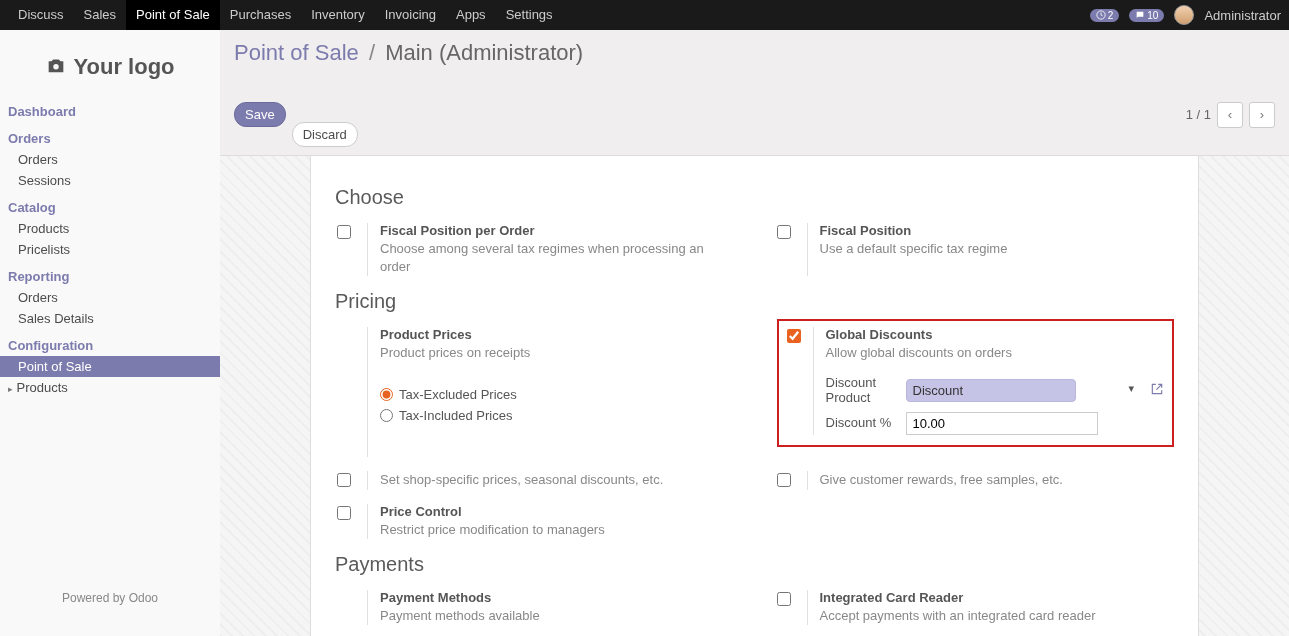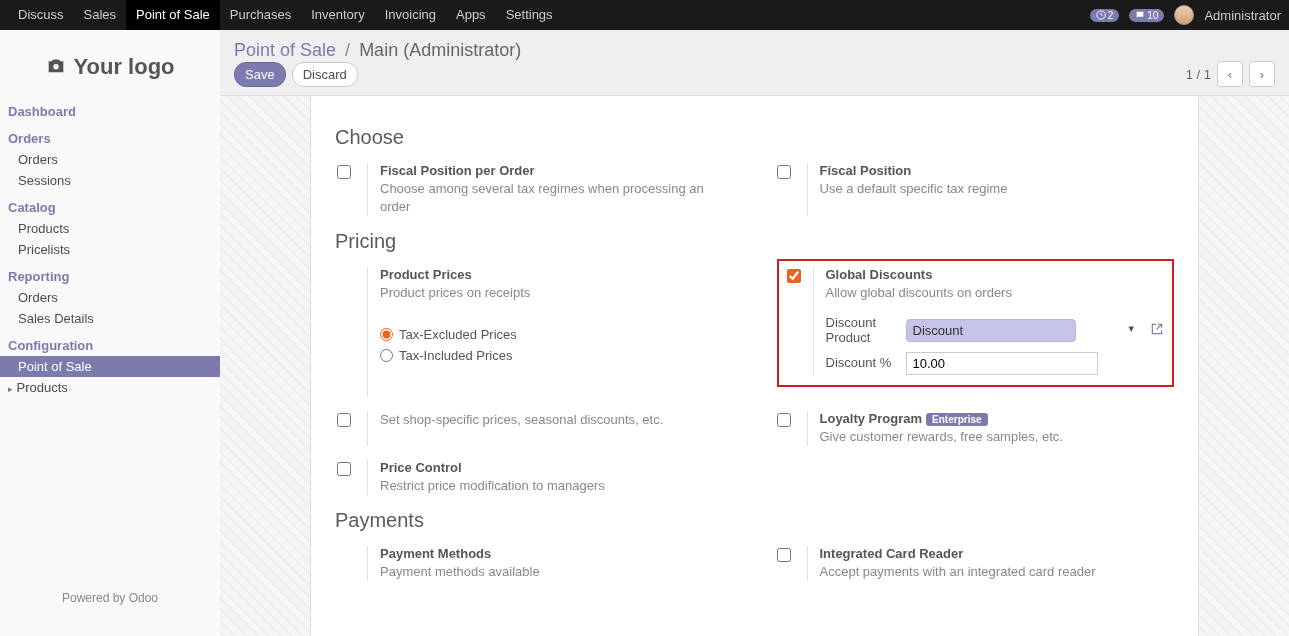--- a/index.html
+++ b/index.html
@@ -25,27 +25,27 @@
 .side-section { padding: 3px 0 3px 8px; }
 .side-header { color: #7c7bad; font-weight: bold; cursor: pointer; padding: 3px 0; }
 .side-link { padding: 3px 0 3px 10px; color: #4c4c4c; cursor: pointer; }
 .side-link.active { background: #7c7bad; color: #fff; margin-left: -8px; padding-left: 18px; }
 .side-link.expand::before { content: "▸"; font-size: 9px; margin-right: 4px; margin-left: -10px; color: #777; }
 .powered { text-align: center; color: #888; font-size: 12px; margin-top: 180px; padding: 10px 0; }
 
 
 .main { flex: 1; background-image: repeating-linear-gradient(45deg, #eee 0, #eee 2px, #f5f5f5 2px, #f5f5f5 8px); position: relative; }
 .main-header { padding: 10px 14px 8px; background: #f0eeee; border-bottom: 1px solid #ddd; }
-.breadcrumb { font-size: 18px; color: #666; margin-bottom: 0; }
+.breadcrumb { font-size: 22px; color: #666; margin-bottom: 16px; }
 .breadcrumb a { color: #7c7bad; text-decoration: none; cursor: pointer; }
 .breadcrumb .sep { color: #888; margin: 0 4px; }
 .actions { display: flex; align-items: center; }
 .btn { padding: 4px 10px; border-radius: 12px; border: 1px solid transparent; cursor: pointer; font-size: 13px; }
 .btn-primary { background: #7c7bad; color: #fff; border-color: #6b6a9c; }
-.btn-default { background: #fff; color: #4c4c4c; border: 1px solid #ccc; margin-left: 6px; }
+.btn-default { background: #fff; color: #4c4c4c; border: 1px solid #ccc; margin-left: 6px; margin-top: 40px; }
 .pager { margin-left: auto; display: flex; align-items: center; gap: 6px; color: #666; }
 .pager-btn { width: 26px; height: 26px; border: 1px solid #ccc; background: #fff; border-radius: 3px; display: flex; align-items: center; justify-content: center; cursor: pointer; color: #777; }
 
 
 .form-sheet { background: #fff; margin: 0 90px; min-height: 560px; padding: 20px 24px; border: 1px solid #ddd; border-top: none; }
 .section-title { font-size: 20px; color: #5a5a5a; margin: 10px 0 14px; font-weight: normal; }
 .setting-row { display: flex; gap: 40px; margin-bottom: 14px; }
 .setting { display: flex; flex: 1; gap: 12px; padding-left: 2px; }
 .setting .cb { flex: 0 0 18px; padding-top: 2px; }
 .setting .cb input { width: 14px; height: 14px; cursor: pointer; }
@@ -219,21 +219,20 @@
       <div class="setting-row">
         <div class="setting">
           <div class="cb"><input type="checkbox" style=""></div>
           <div class="content">
             <div class="setting-desc">Set shop-specific prices, seasonal discounts, etc.</div>
           </div>
         </div>
         <div class="setting">
           <div class="cb"><input type="checkbox" style=""></div>
           <div class="content">
-            <div class="setting-title"><span>Loyalty Program</span><span class="enterprise-badge">Enterprise</span></div>
             <div class="setting-desc">Give customer rewards, free samples, etc.</div>
           </div>
         </div>
       </div>
 
       <div class="setting-row">
         <div class="setting">
           <div class="cb"><input type="checkbox" style=""></div>
           <div class="content">
             <div class="setting-title">Price Control</div>

